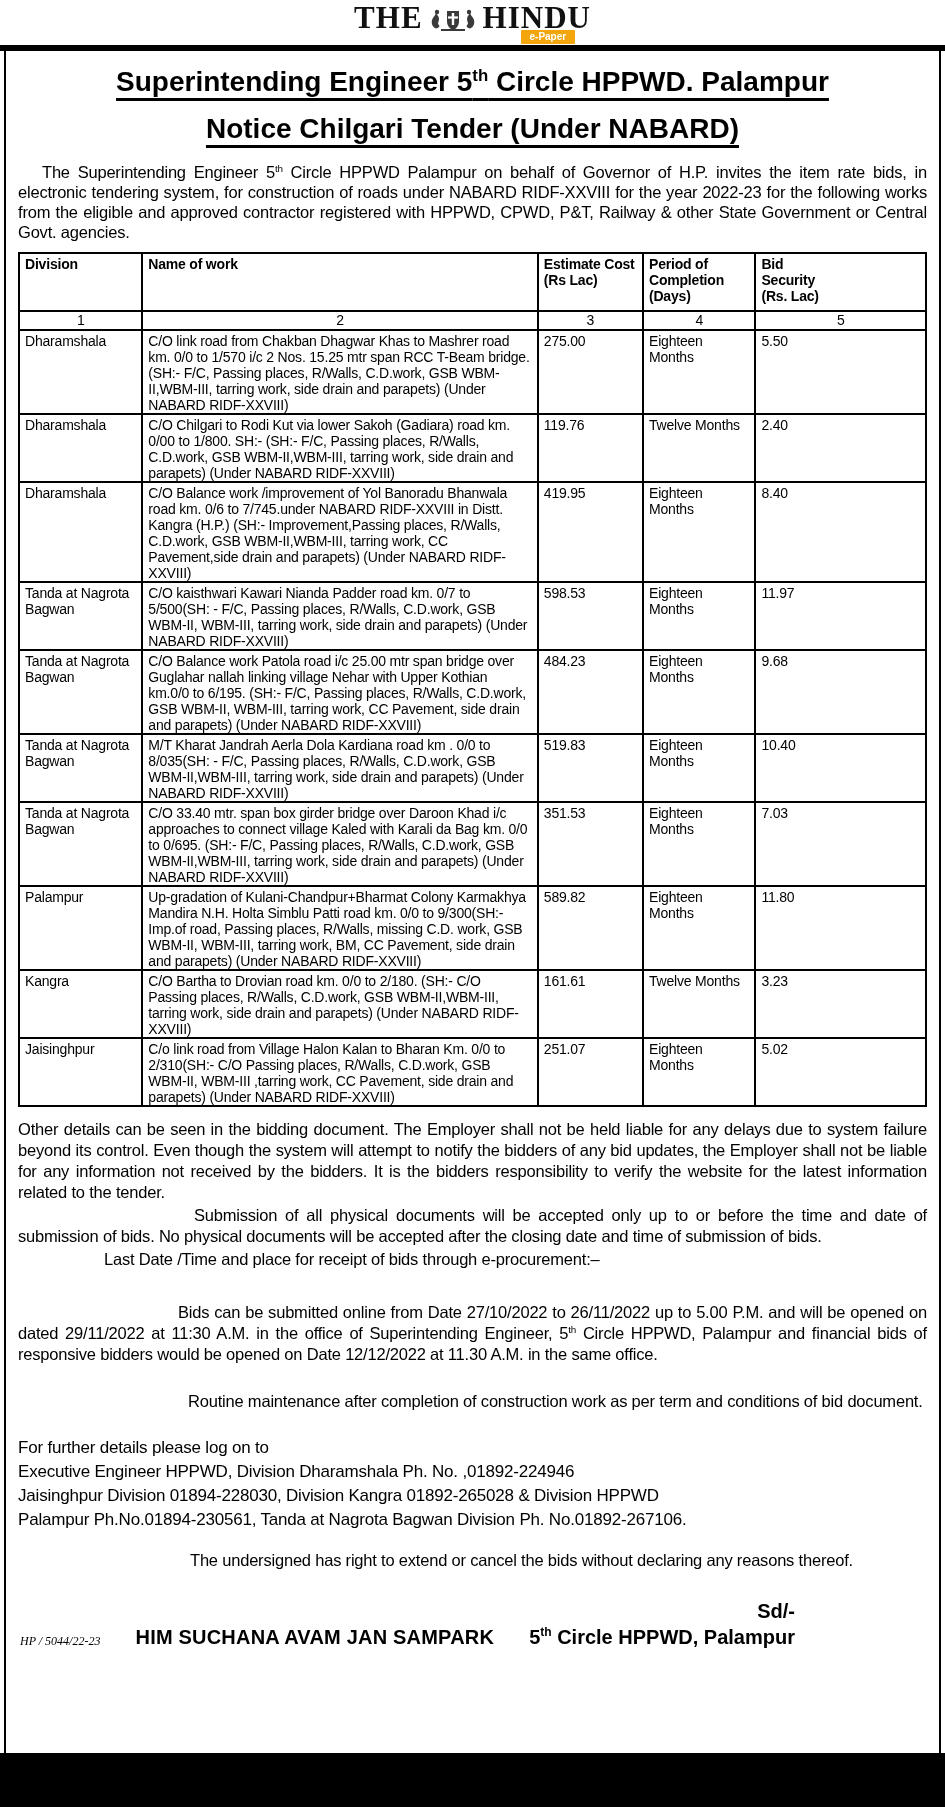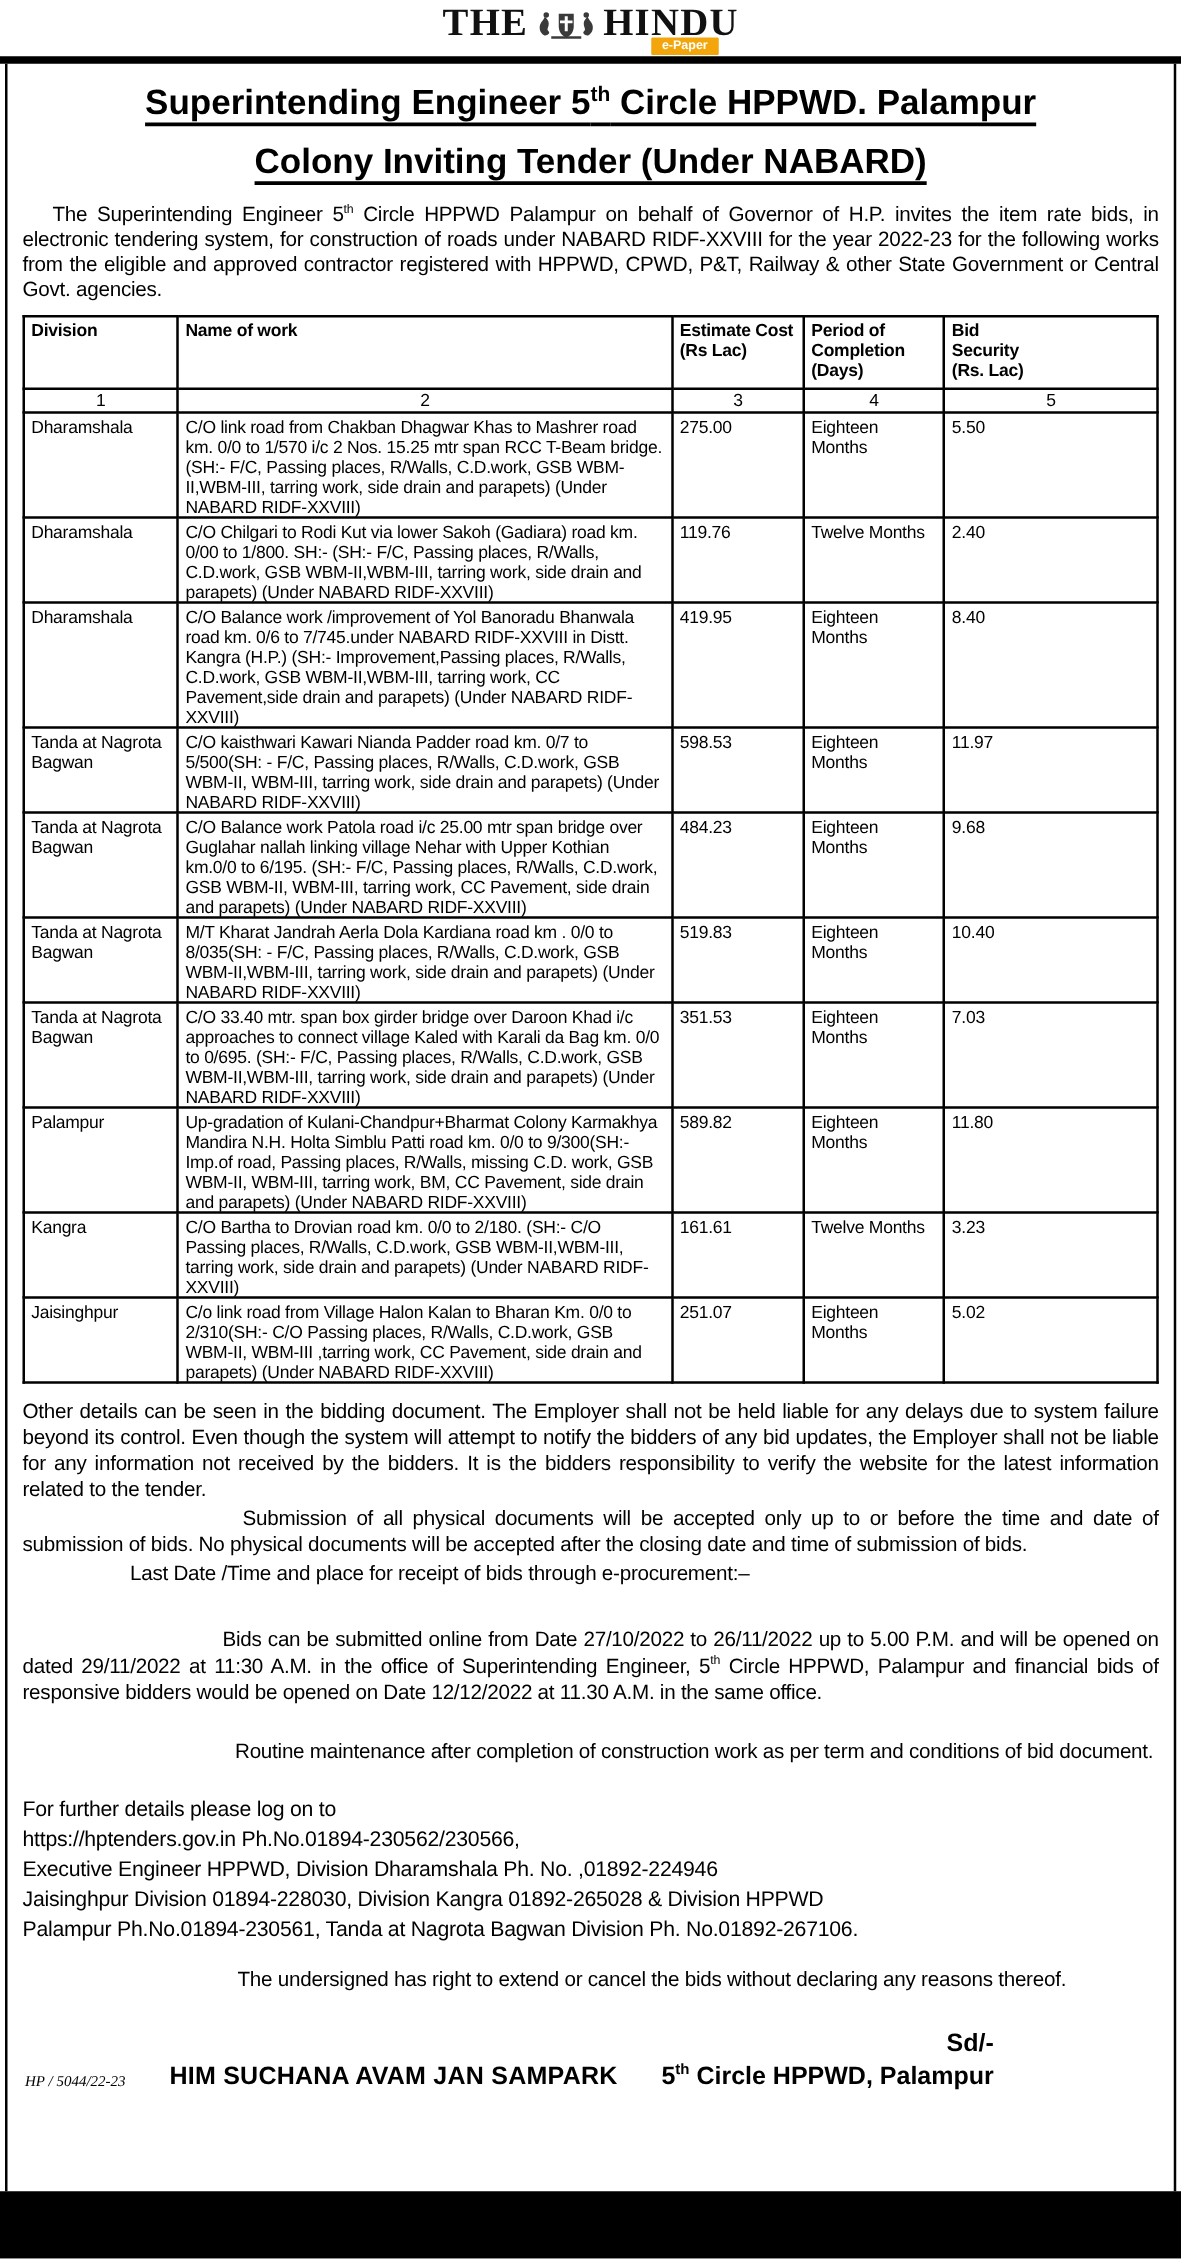--- a/index.html
+++ b/index.html
@@ -71,21 +71,21 @@
           </g>
         </svg></span><span>HINDU</span></a>
     <span class="epaper-badge" style="background: rgb(242, 166, 12); color: rgb(255, 255, 255);">e-Paper</span>
   </div>
 
   <div class="top-rule"></div>
 
   <div class="notice">
 
     <h1 class="title-line">Superintending Engineer 5<sup>th</sup> Circle HPPWD. Palampur</h1>
-    <h1 class="title-line second">Colony Inviting Tender (Under NABARD)</h1>
+    <h1 class="title-line second">Notice Chilgari Tender (Under NABARD)</h1>
 
     <p class="intro">The Superintending Engineer 5<sup>th</sup> Circle HPPWD Palampur on behalf of Governor of H.P. invites the item rate bids, in electronic tendering system, for construction of roads under NABARD RIDF-XXVIII for the year 2022-23 for the following works from the eligible and approved contractor registered with HPPWD, CPWD, P&amp;T, Railway &amp; other State Government or Central Govt. agencies.</p>
 
     <table class="tender">
       <colgroup>
         <col style="width:13.6%">
           <col style="width:43.6%">
           <col style="width:11.6%">
           <col style="width:12.4%">
           <col style="width:18.8%">
@@ -186,21 +186,20 @@
     </table>
 
     <p class="para p-other">Other details can be seen in the bidding document. The Employer shall not be held liable for any delays due to system failure beyond its control. Even though the system will attempt to notify the bidders of any bid updates, the Employer shall not be liable for any information not received by the bidders. It is the bidders responsibility to verify the website for the latest information related to the tender.</p>
     <p class="para p-sub">Submission of all physical documents will be accepted only up to or before the time and date of submission of bids. No physical documents will be accepted after the closing date and time of submission of bids.</p>
     <p class="para p-last">Last Date /Time and place for receipt of bids through e-procurement:–</p>
     <p class="para p-bids">Bids can be submitted online from Date 27/10/2022 to 26/11/2022 up to 5.00 P.M. and will be opened on dated 29/11/2022 at 11:30 A.M. in the office of Superintending Engineer, 5<sup>th</sup> Circle HPPWD, Palampur and financial bids of responsive bidders would be opened on Date 12/12/2022 at 11.30 A.M. in the same office.</p>
     <p class="para p-routine">Routine maintenance after completion of construction work as per term and conditions of bid document.</p>
 
     <div class="contacts">
       <div>For further details please log on to</div>
-      <div>https://hptenders.gov.in Ph.No.01894-230562/230566,</div>
       <div>Executive Engineer HPPWD, Division Dharamshala Ph. No. ,01892-224946</div>
       <div>Jaisinghpur Division 01894-228030, Division Kangra 01892-265028 &amp;  Division HPPWD</div>
       <div>Palampur Ph.No.01894-230561, Tanda at Nagrota Bagwan Division Ph. No.01892-267106.</div>
     </div>
 
     <p class="para p-undersigned">The undersigned has right to extend or cancel the bids without declaring any reasons thereof.</p>
 
     <div class="signature">
       <div>Sd/-</div>
     </div>

